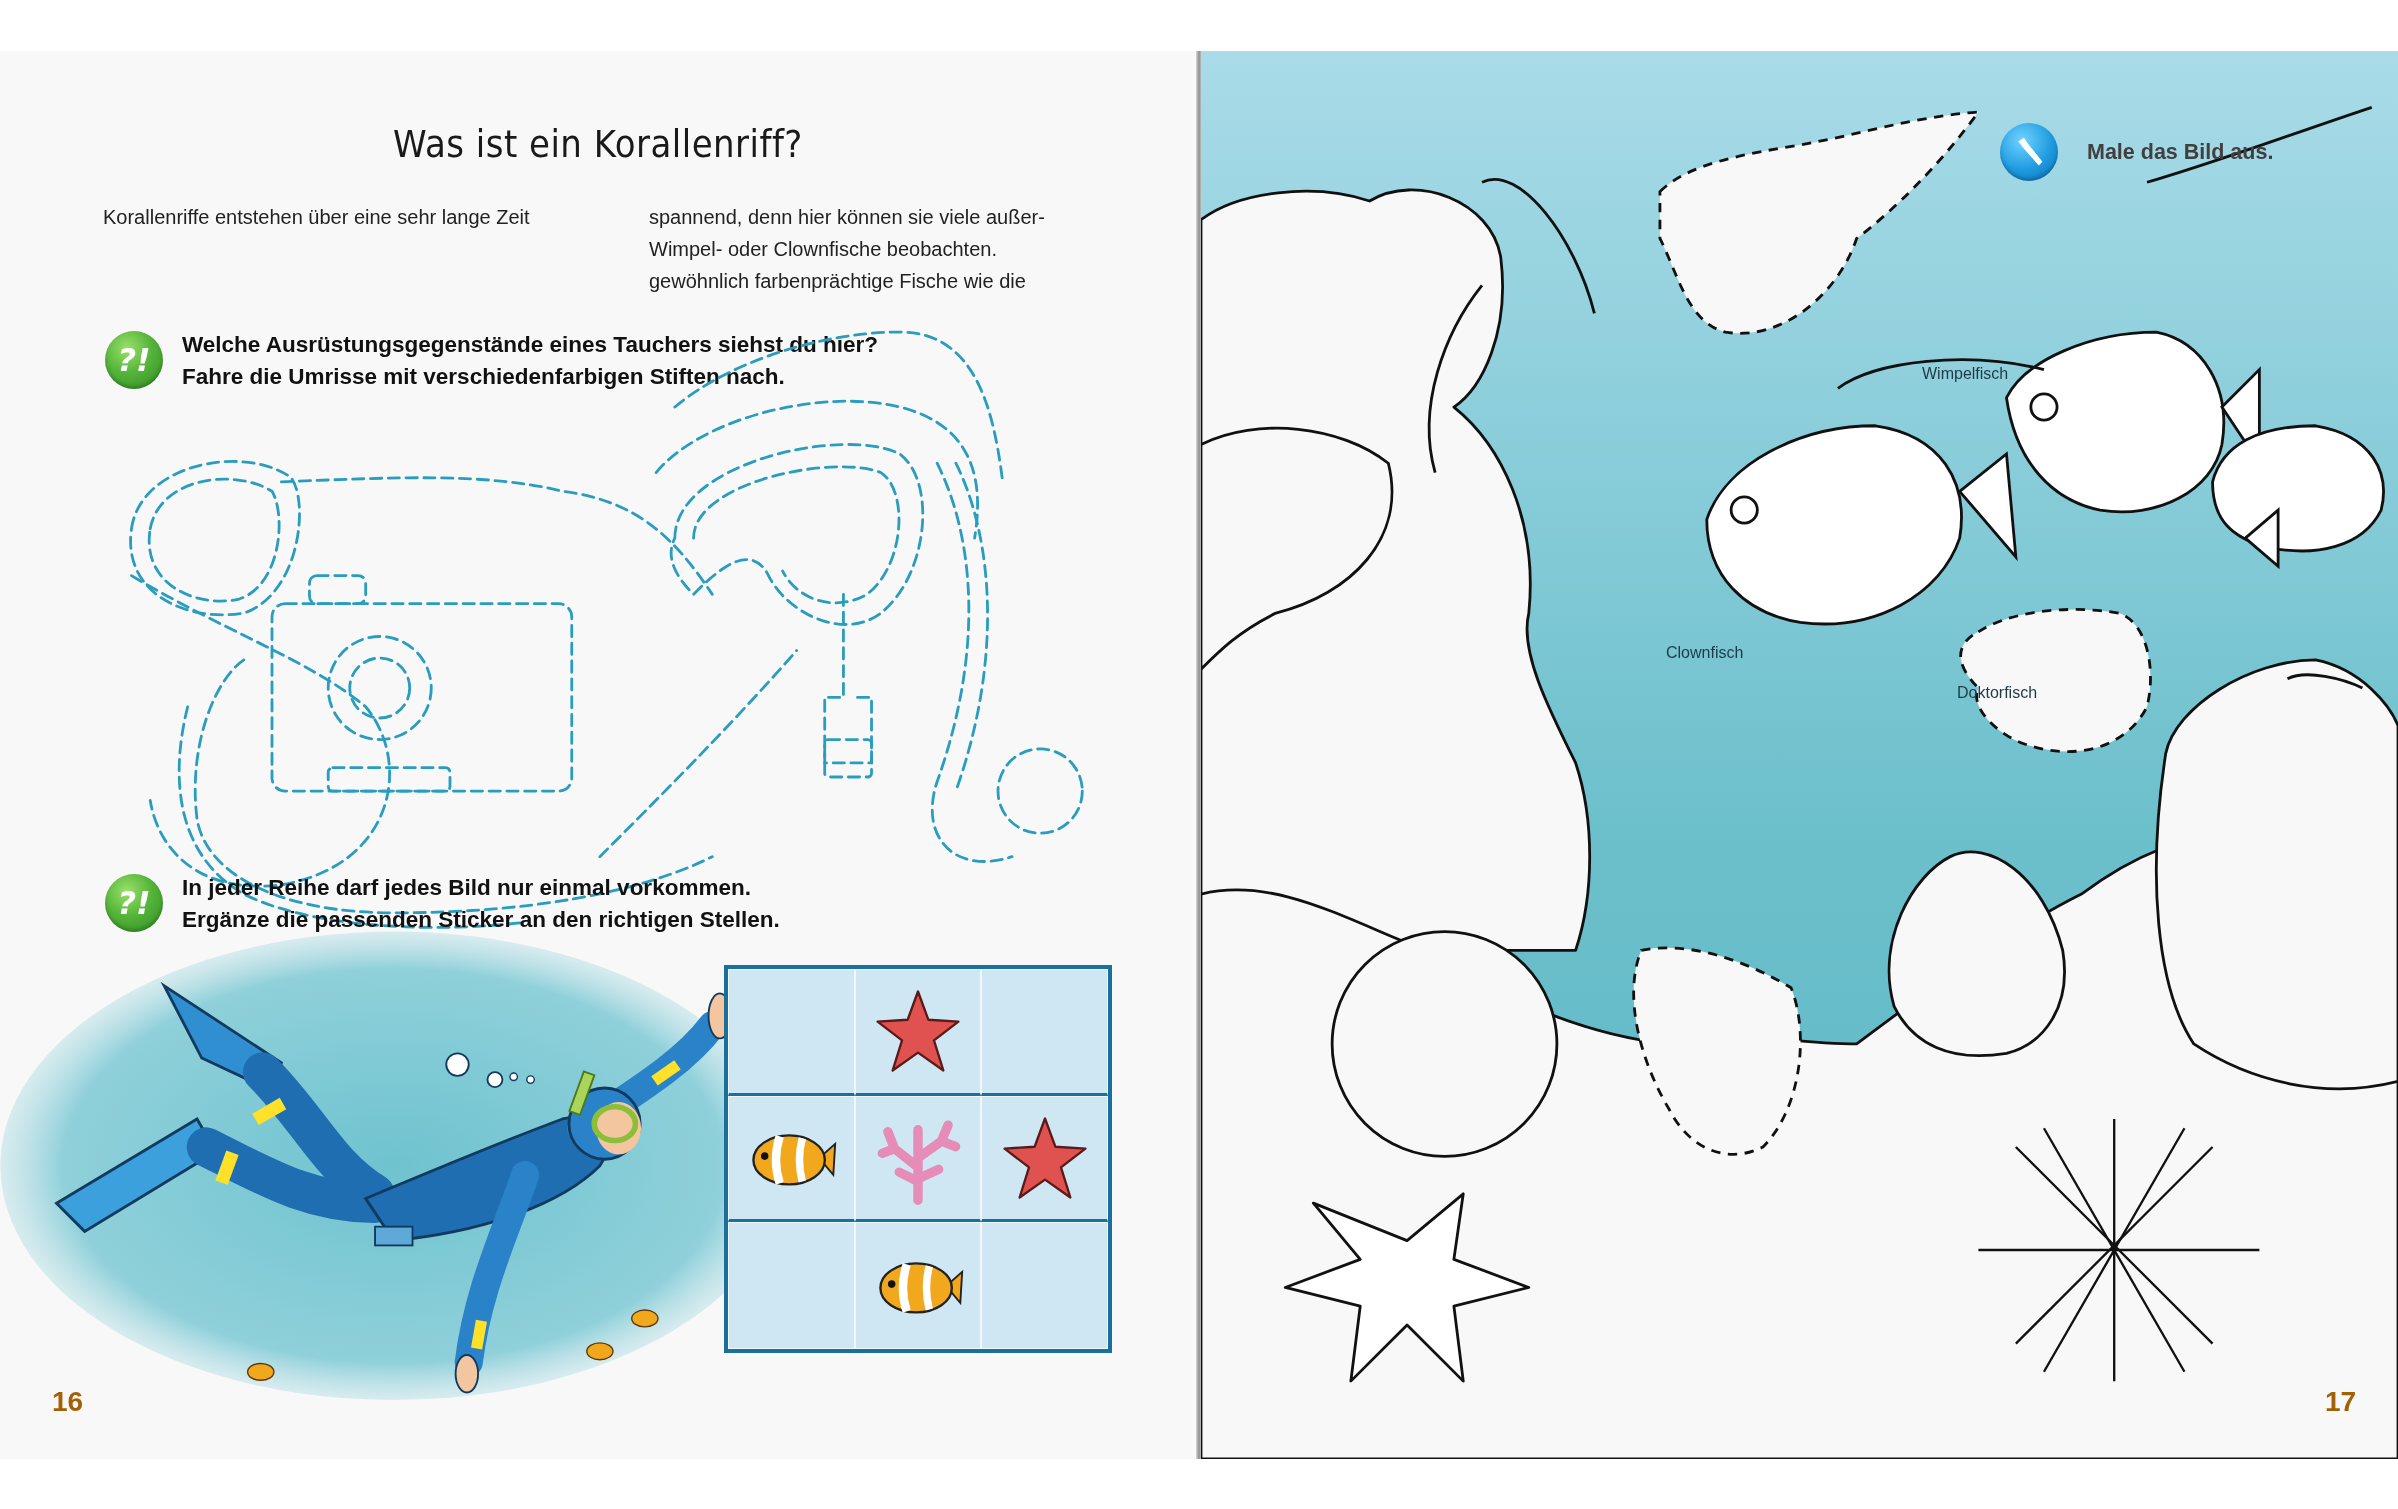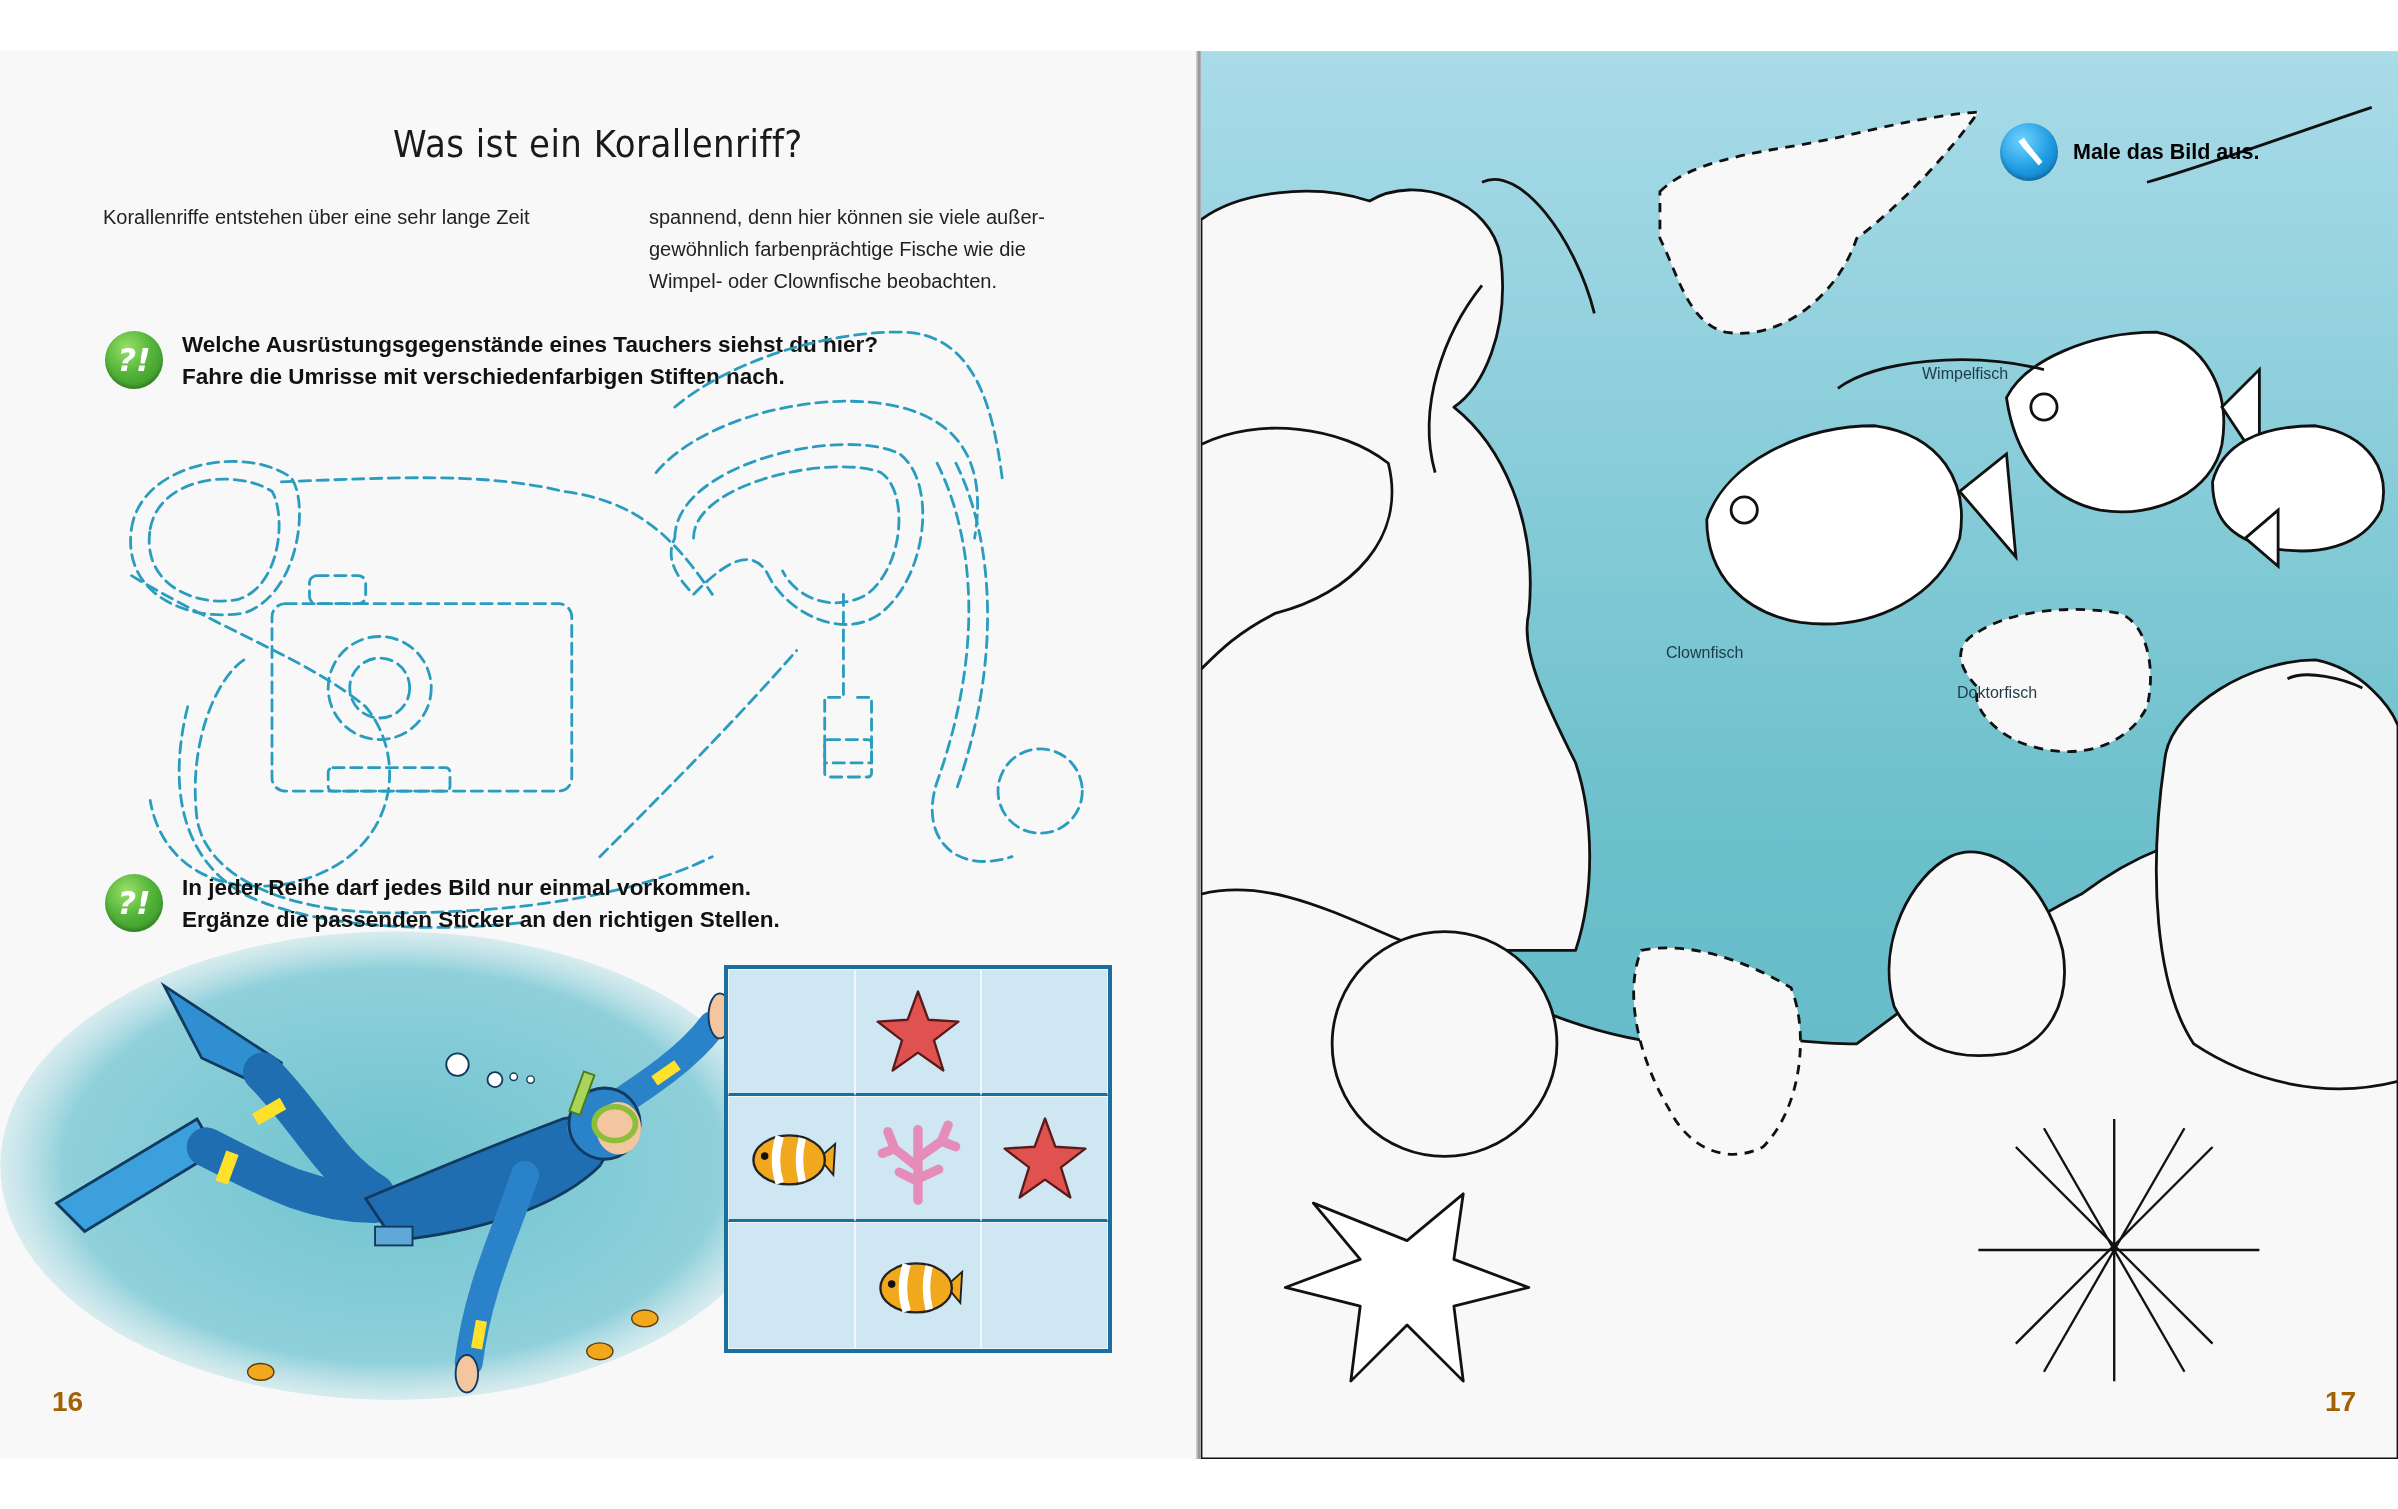--- a/index.html
+++ b/index.html
@@ -37,21 +37,21 @@
   .task .text { margin-left: 19px; font-size: 22.5px; line-height: 32px; font-weight: bold; color: #111; }
   .task .text div { white-space: nowrap; }
   .page-num { position: absolute; top: 1335px; font-size: 28px; font-weight: bold; color: #a16207; }
   .svg-abs { position: absolute; left: 0; top: 0; }
   .paint-instr { position: absolute; left: 796px; top: 72px; display: flex; align-items: center; }
   .paint-instr .brush-badge {
     width: 58px; height: 58px; border-radius: 50%;
     background: radial-gradient(circle at 38% 30%, #6fd3ff 0%, #1e9ae0 55%, #0a6fae 100%);
     display: flex; align-items: center; justify-content: center; box-shadow: inset 0 -2.8px 3.7px rgba(0,0,0,0.2);
   }
-  .paint-instr .label { margin-left: 15px; font-size: 21.5px; font-weight: bold; color: #000000; }
+  .paint-instr .label { margin-left: 29px; font-size: 21.5px; font-weight: bold; color: #404040; }
   .fish-label { position: absolute; font-size: 16px; color: #1e3a48; }
   .grid {
     position: absolute; left: 724px; top: 914px; width: 388px; height: 388px;
     border: 4.7px solid #1b6f9c; box-sizing: border-box; display: grid;
     grid-template-columns: repeat(3, 1fr); grid-template-rows: repeat(3, 1fr);
     background: #cfe6f3;
   }
   .grid .cell { position: relative; display: flex; align-items: center; justify-content: center; border: 1.9px solid #f1f8fc; }
   .grid .cell.rb { border-bottom: 3.7px solid #1b6f9c; }
   .grid .cell svg { width: 94px; height: 94px; }
@@ -62,22 +62,22 @@
 <div class="spread">
 
   <div class="page-left">
     <div class="title">Was ist ein Korallenriff?</div>
 
     <div class="intro col1">
       <div>Korallenriffe entstehen über eine sehr lange Zeit</div>
     </div>
     <div class="intro col2">
       <div>spannend, denn hier können sie viele außer-</div>
+      <div>Wimpel- oder Clownfische beobachten.</div>
       <div>gewöhnlich farbenprächtige Fische wie die</div>
-      <div>Wimpel- oder Clownfische beobachten.</div>
     </div>
 
     <div class="task" style="top:278px;">
       <div class="badge">?!</div>
       <div class="text">
         <div>Welche Ausrüstungsgegenstände eines Tauchers siehst du hier?</div>
         <div>Fahre die Umrisse mit verschiedenfarbigen Stiften nach.</div>
       </div>
     </div>
 

